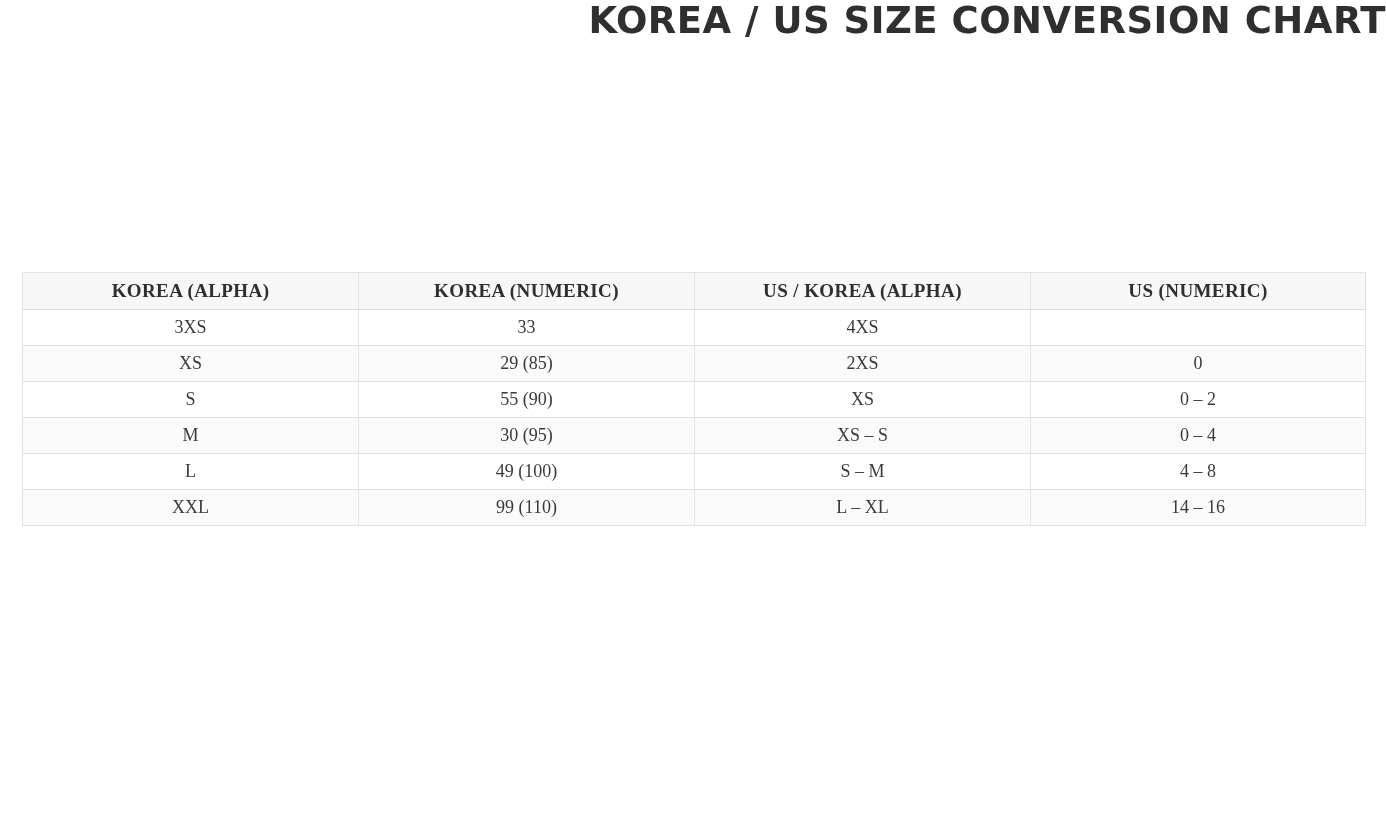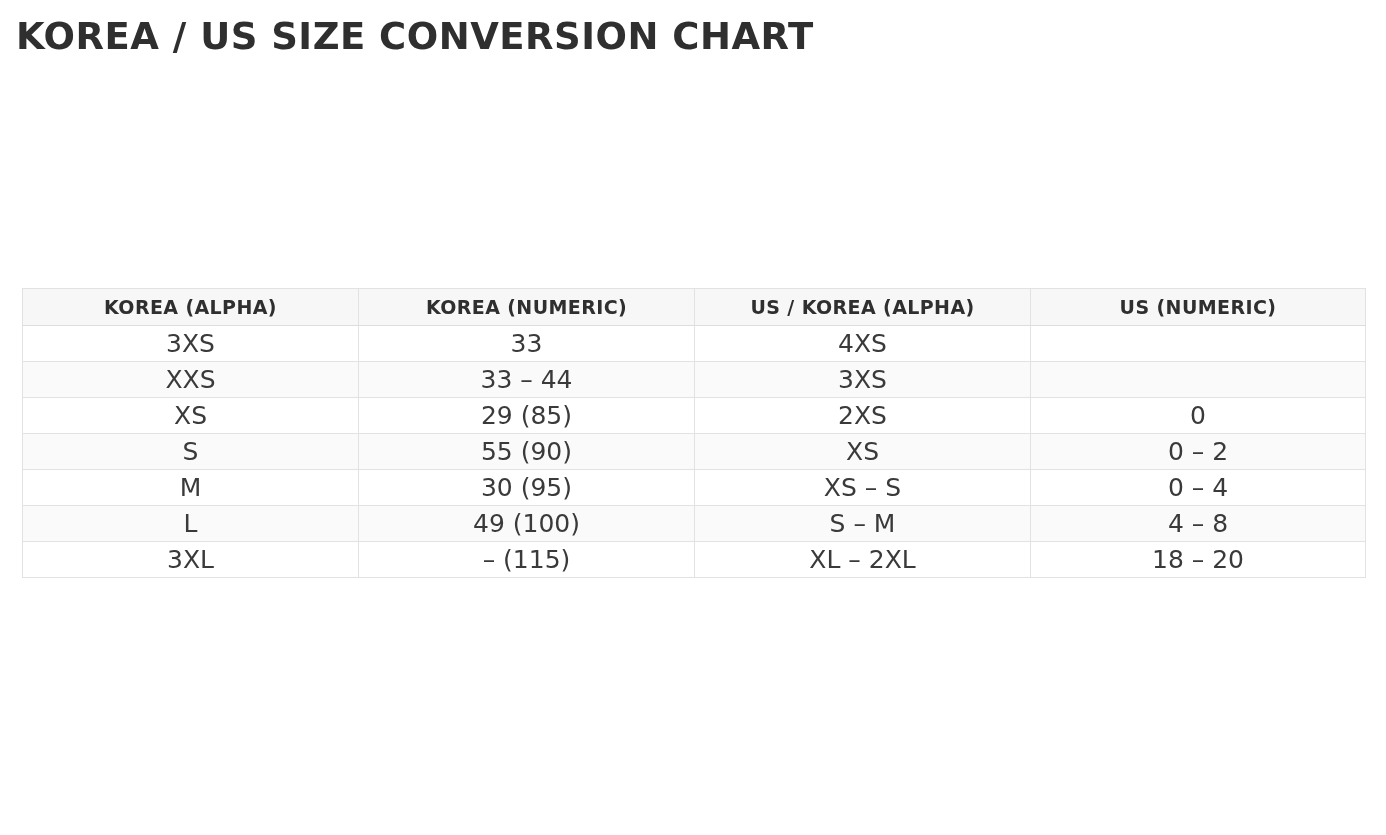--- a/index.html
+++ b/index.html
@@ -14,44 +14,45 @@
     color: #333333;
     overflow: hidden;
   }
   .page {
     position: relative;
     width: 1386px;
     height: 835px;
     box-sizing: border-box;
   }
   .title {
-    text-align: left;
+    text-align: right;
     font-size: 37px;
     font-weight: bold;
     letter-spacing: 0.5px;
     color: #2f2f2f;
-    margin: 16px;
+    margin: 0;
     line-height: 42px;
   }
   .table-wrap {
     position: absolute;
     left: 22px;
     top: 272px;
     width: 1343px;
   }
   table.size-chart {
     border-collapse: collapse;
     width: 1343px;
     table-layout: fixed;
+    font-family: Liberation Serif, serif;
   }
   table.size-chart th,
   table.size-chart td {
     border: 1px solid #e2e2e2;
     text-align: center;
-    font-size: 25px;
+    font-size: 18px;
     color: #3a3a3a;
     height: 35px;
     padding: 0;
     font-weight: normal;
     vertical-align: middle;
   }
   table.size-chart thead th {
     background: #f7f7f7;
     font-weight: bold;
     font-size: 19px;
@@ -96,26 +97,20 @@
         </tr>
       </thead>
       <tbody>
         <tr>
           <td>3XS</td>
           <td>33</td>
           <td>4XS</td>
           <td></td>
         </tr>
         <tr>
-          <td>XXS</td>
-          <td>33 – 44</td>
-          <td>3XS</td>
-          <td></td>
-        </tr>
-        <tr>
           <td>XS</td>
           <td>29 (85)</td>
           <td>2XS</td>
           <td>0</td>
         </tr>
         <tr>
           <td>S</td>
           <td>55 (90)</td>
           <td>XS</td>
           <td>0 – 2</td>
@@ -126,22 +121,22 @@
           <td>XS – S</td>
           <td>0 – 4</td>
         </tr>
         <tr>
           <td>L</td>
           <td>49 (100)</td>
           <td>S – M</td>
           <td>4 – 8</td>
         </tr>
         <tr>
-          <td>3XL</td>
-          <td>– (115)</td>
-          <td>XL – 2XL</td>
-          <td>18 – 20</td>
+          <td>XXL</td>
+          <td>99 (110)</td>
+          <td>L – XL</td>
+          <td>14 – 16</td>
         </tr>
       </tbody>
     </table>
   </div>
 
 </div>
 
 </body></html>

